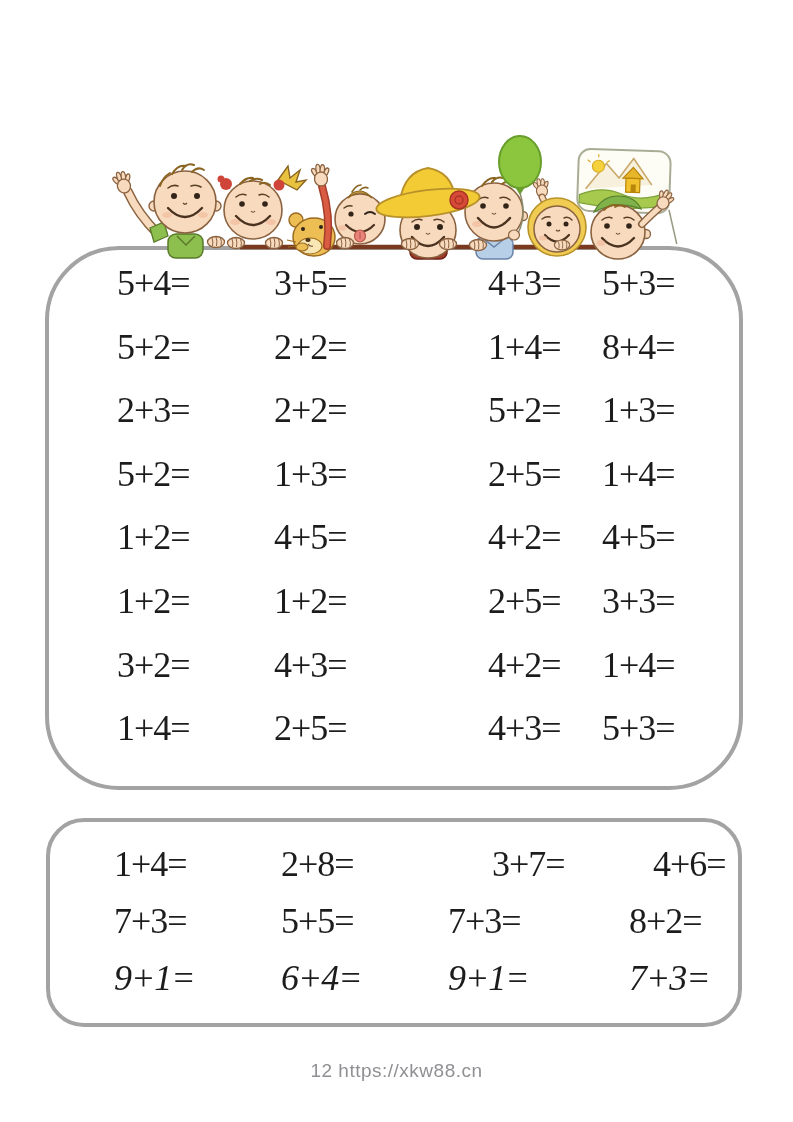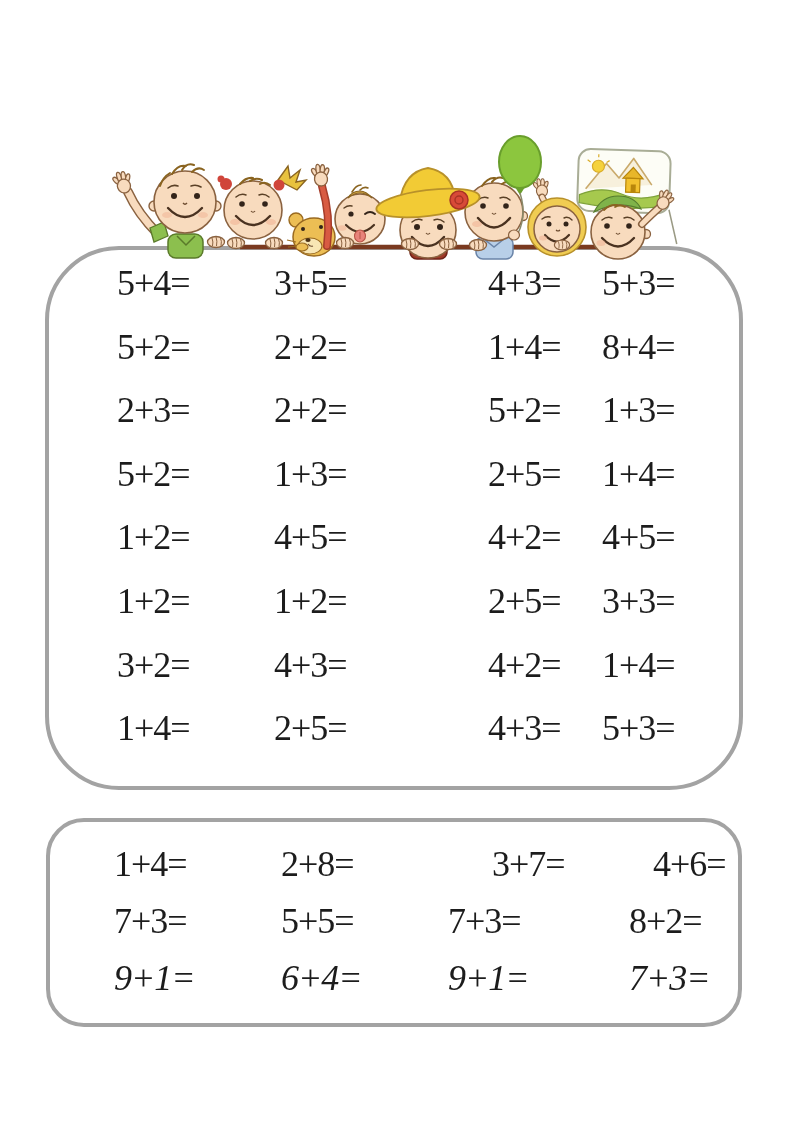--- a/index.html
+++ b/index.html
@@ -258,13 +258,14 @@
         <circle cx="539" cy="92" r="2.8" fill="#33241a"></circle>
       <path d="M 526 99 q 2 2.5 4 0" stroke="#6b4a2e" stroke-width="1.2" fill="none"></path>
       <path d="M 512 104 Q 528 121 544 104" stroke="#4a3220" stroke-width="2.4" fill="none" stroke-linecap="round"></path>
       <ellipse cx="511" cy="109" rx="4.5" ry="3" fill="#F0AE8E" opacity=".5"></ellipse>
       <path d="M 552 90 Q 562 80 570 73" stroke="#8a6240" stroke-width="8" fill="none" stroke-linecap="round"></path>
       <path d="M 552 90 Q 562 80 570 73" stroke="#F8DBBE" stroke-width="5" fill="none" stroke-linecap="round"></path>
       <use href="#mini-hand" transform="translate(573 69) rotate(25) scale(.9)"></use>
     </g>
   </svg>
 
+  <div class="footer">12 https://xkw88.cn</div>
 </div>
 
 </body></html>

